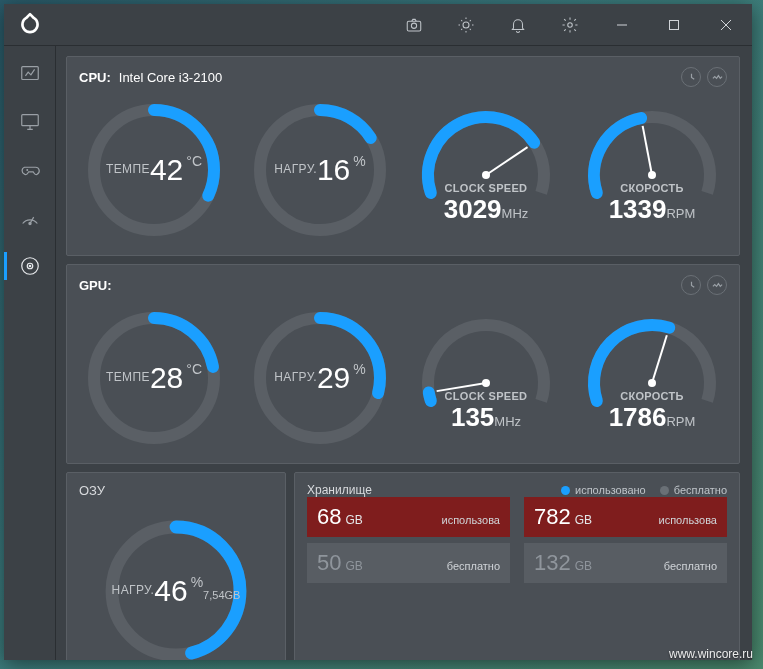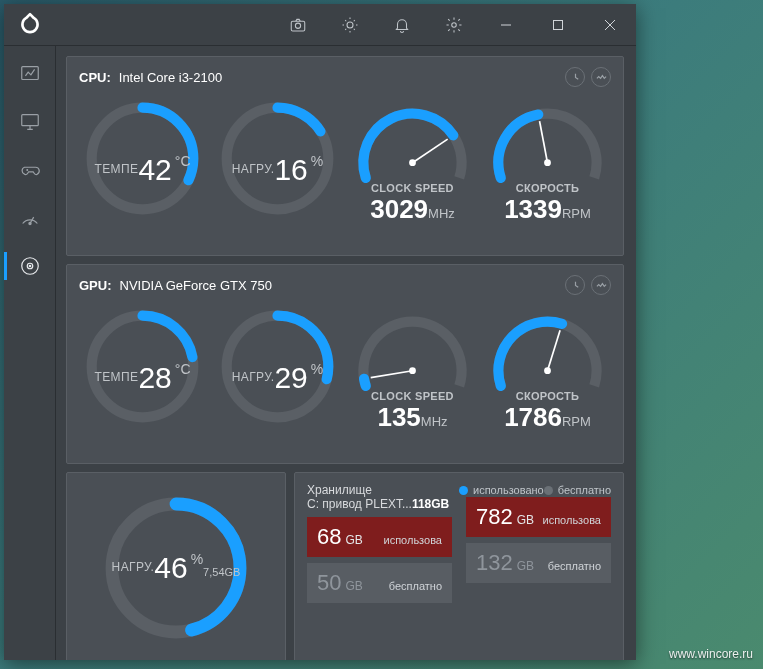--- a/index.html
+++ b/index.html
@@ -1,18 +1,18 @@
 <!DOCTYPE html>
 <html><head>
 <meta charset="utf-8">
 <style>
 * { margin: 0; padding: 0; box-sizing: border-box; font-family: 'Segoe UI', Arial, sans-serif; }
 body { width: 763px; height: 669px; background: linear-gradient(135deg, #2a5b6a 0%, #3a7a7e 40%, #4a8a6e 100%); position: relative; overflow: hidden; }
 .watermark { position: absolute; bottom: 8px; right: 10px; color: rgba(255,255,255,0.9); font-size: 12px; text-shadow: 0 1px 2px rgba(0,0,0,0.6); }
-.app { position: absolute; left: 4px; top: 4px; width: 632px; height: 656px; background: #3c4146; display: flex; flex-direction: column; box-shadow: 0 4px 20px rgba(0,0,0,0.5); }
+.app { position: absolute; left: 4px; top: 4px; width: 748px; height: 656px; background: #3c4146; display: flex; flex-direction: column; box-shadow: 0 4px 20px rgba(0,0,0,0.5); }
 .titlebar { height: 42px; background: #3c4146; display: flex; align-items: center; border-bottom: 1px solid #2a2e32; }
 .logo { width: 52px; display: flex; align-items: center; justify-content: center; }
 .logo svg { width: 26px; height: 26px; }
 .tb-spacer { flex: 1; }
 .tb-btn { width: 52px; height: 42px; display: flex; align-items: center; justify-content: center; color: #bfc4c9; cursor: pointer; }
 .tb-btn svg { width: 18px; height: 18px; stroke: currentColor; fill: none; stroke-width: 1.4; }
 .win-btn { width: 52px; height: 42px; display: flex; align-items: center; justify-content: center; color: #d0d4d8; cursor: pointer; }
 .win-btn svg { width: 12px; height: 12px; stroke: currentColor; fill: none; stroke-width: 1; }
 .body { flex: 1; display: flex; min-height: 0; }
 .sidebar { width: 52px; background: #3c4146; display: flex; flex-direction: column; padding-top: 4px; border-right: 1px solid #2a2e32; }
@@ -40,21 +40,21 @@
 .dial svg.ring { position: absolute; inset: 0; }
 .dial svg.needle { position: absolute; inset: 0; pointer-events: none; }
 .dial-text { position: absolute; left: 0; right: 0; bottom: 20px; text-align: center; color: #fff; }
 .dial-label { font-size: 11px; color: #c0c4c8; font-weight: 600; letter-spacing: 0.3px; }
 .dial-val { font-size: 26px; font-weight: 700; }
 .dial-unit { font-size: 13px; color: #c0c4c8; }
 .bottom-row { display: flex; gap: 8px; }
 .ram-panel { width: 220px; }
 .storage-panel { flex: 1; }
 .storage-head { display: flex; align-items: center; font-size: 12px; color: #d8dadd; }
-.legend { display: flex; margin-left: auto; font-size: 11px; color: #bfc4c9; }
+.legend { display: flex; gap: 14px; margin-left: auto; font-size: 11px; color: #bfc4c9; }
 .legend span { display: flex; align-items: center; gap: 5px; }
 .legend i { width: 9px; height: 9px; border-radius: 50%; display: inline-block; }
 .legend .used i { background: #1a9fff; }
 .legend .free i { background: #6a7076; }
 .drives { display: flex; gap: 14px; }
 .drive { flex: 1; }
 .drive-title { font-size: 12px; color: #d8dadd; margin-bottom: 6px; }
 .drive-title .cap { font-weight: 700; color: #fff; }
 .bar { height: 40px; background: #585d63; display: flex; align-items: center; padding: 0 10px; margin-bottom: 6px; }
 .bar.used { background: #7f1d1d; }
@@ -223,21 +223,20 @@
                 <circle cx="75" cy="80" r="4" fill="#fff"></circle>
               </svg>
             <div class="dial-text"><div class="dial-label">СКОРОСТЬ</div><span class="dial-val">1339</span><span class="dial-unit">RPM</span></div>
           </div>
         </div>
       </div>
 
       <div class="panel">
         <div class="panel-head">
           <strong>GPU:</strong>
-          <span class="name">NVIDIA GeForce GTX 750</span>
           <div class="panel-head-icons">
             <div class="mini-icon">
                 <svg viewBox="0 0 12 12">
                   <path d="M6 2v4l3 2"></path>
                 </svg>
               </div>
             <div class="mini-icon">
                 <svg viewBox="0 0 12 12">
                   <path d="M1 7l2-2 2 2 2-3 2 3 2-2"></path>
                 </svg>
@@ -291,20 +290,23 @@
                 <line x1="75" y1="80" x2="89.85207907885172" y2="32.25677276266785" stroke="#fff" stroke-width="2"></line>
                 <circle cx="75" cy="80" r="4" fill="#fff"></circle>
               </svg>
             <div class="dial-text"><div class="dial-label">СКОРОСТЬ</div><span class="dial-val">1786</span><span class="dial-unit">RPM</span></div>
           </div>
         </div>
       </div>
 
       <div class="bottom-row">
         <div class="panel ram-panel">
+          <div class="panel-head">
+              <span>ОЗУ</span>
+            </div>
           <div class="ram-gauge">
             <div class="gauge" style="width:160px;height:160px;">
               <svg viewBox="0 0 150 150">
                   <circle cx="75" cy="75" r="60" stroke="#5a5f65" stroke-width="12" fill="none"></circle>
                   <circle class="arc" cx="75" cy="75" r="60" stroke="#1a9fff" stroke-width="12" fill="none" stroke-linecap="round" transform="rotate(-90 75 75)" stroke-dasharray="376.99111843077515" stroke-dashoffset="203.57520395261858"></circle>
                 </svg>
               <div class="g-center">
                   <div class="g-label">НАГРУ.</div>
                   <div class="g-val">
                     <span>46</span>
@@ -325,21 +327,20 @@
                   <span>использовано</span>
                 </span>
               <span class="free">
                   <i></i>
                   <span>бесплатно</span>
                 </span>
             </div>
           </div>
           <div class="drives">
             <div class="drive">
-              <div class="drive-title"><span>C: привод </span><span>PLEXT...</span><span class="cap">118GB</span></div>
               <div class="bar used">
                   <div class="bar-row">
                     <span class="bar-num">68</span>
                     <span class="bar-gb">GB</span>
                     <span class="bar-lbl">использова</span>
                   </div>
                 </div>
               <div class="bar free">
                   <div class="bar-row">
                     <span class="bar-num">50</span>

